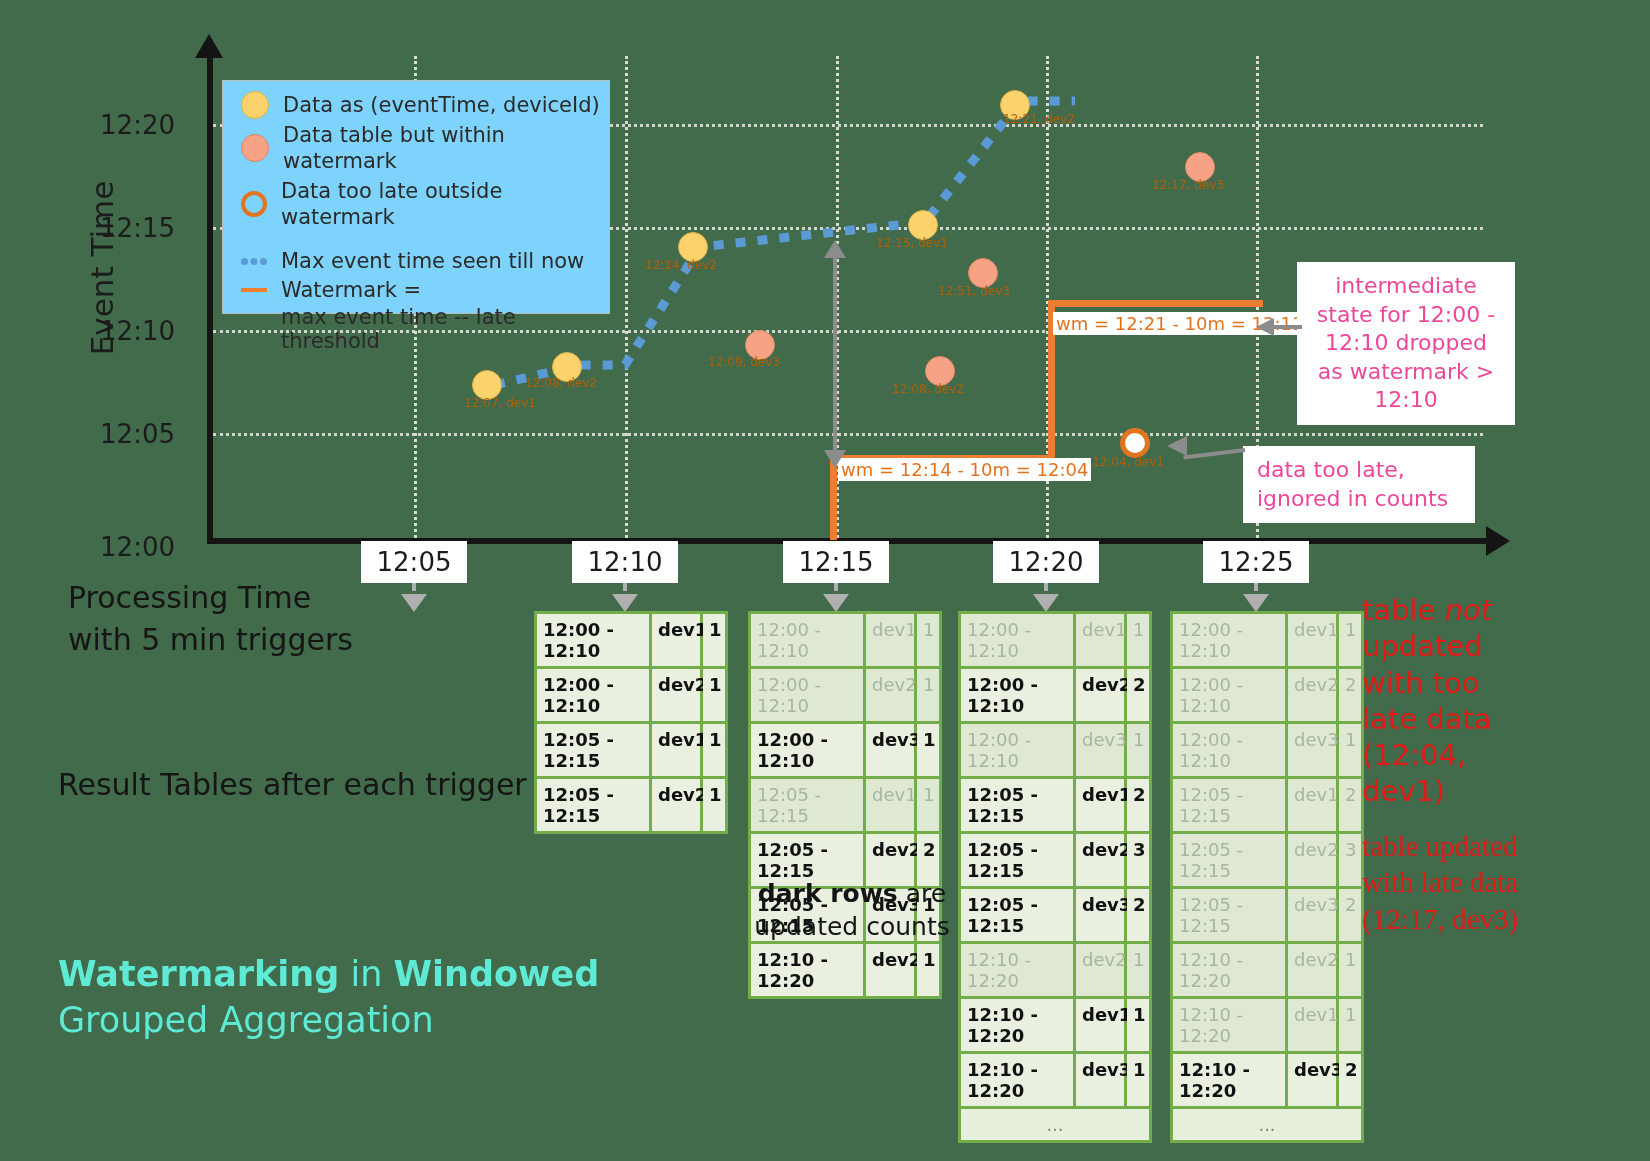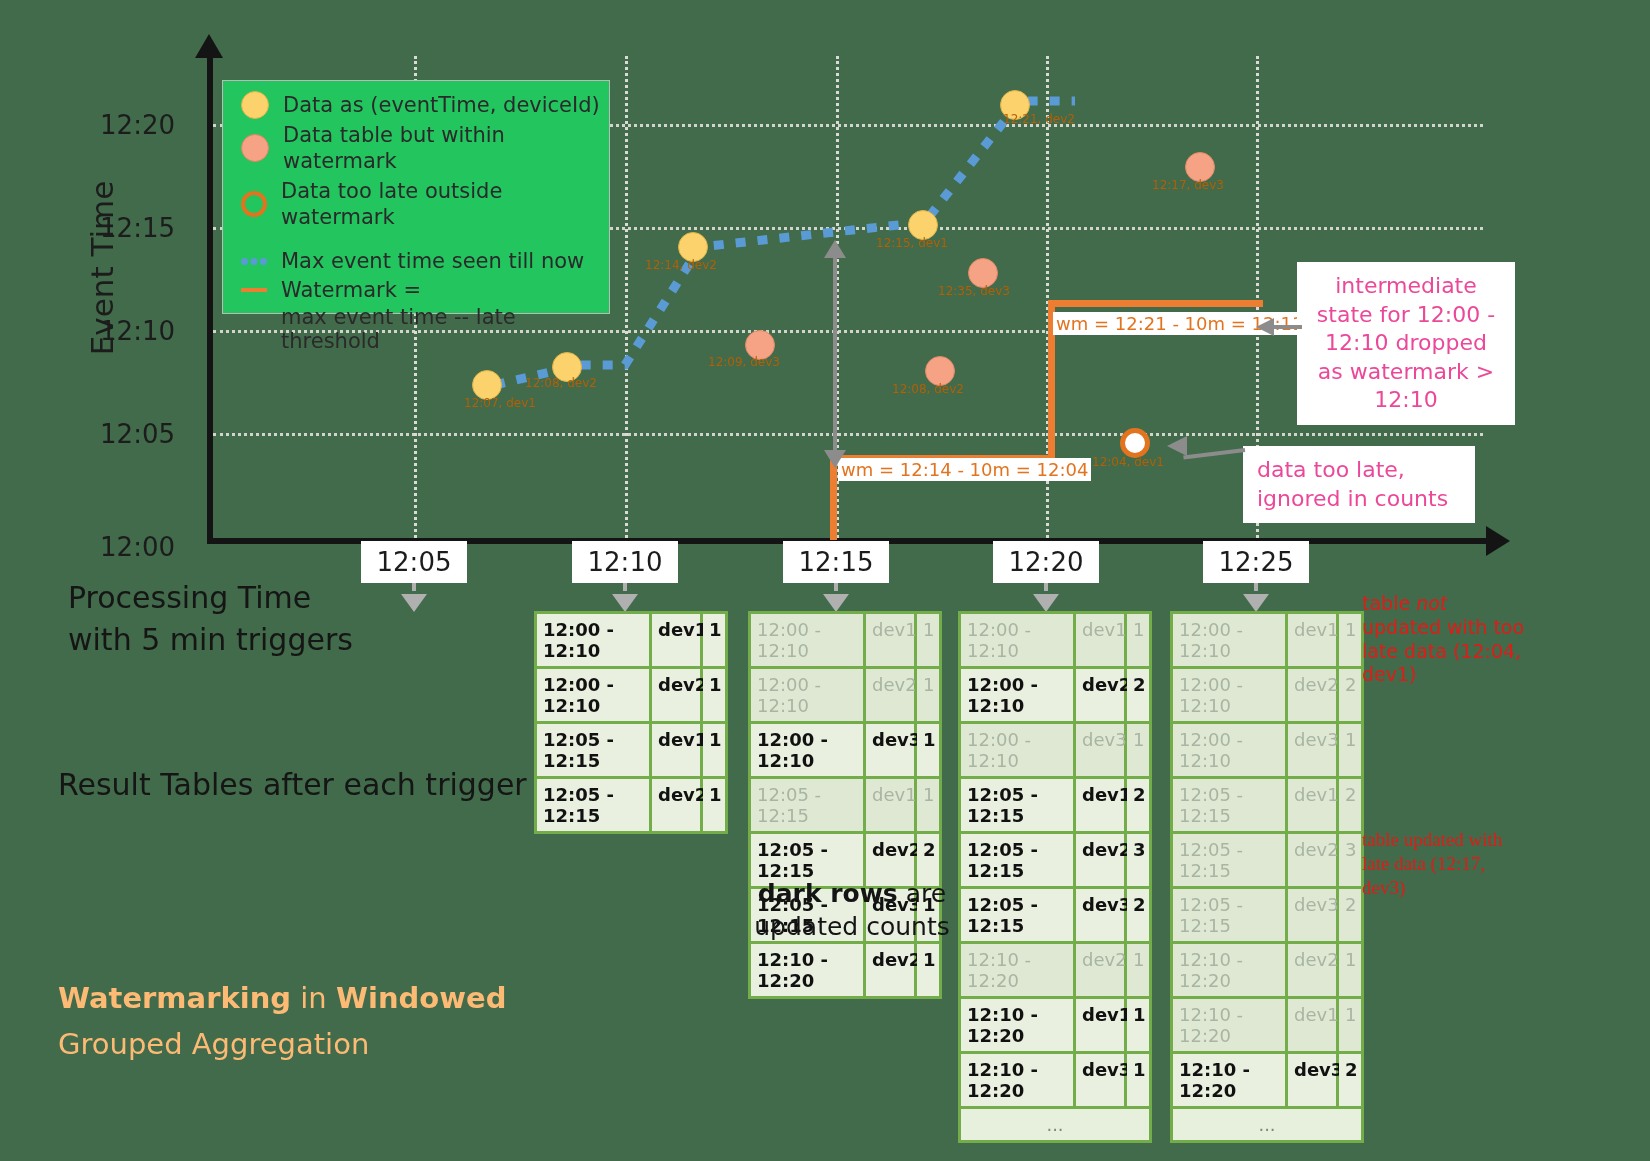--- a/index.html
+++ b/index.html
@@ -25,21 +25,21 @@
     transform:rotate(-90deg);font-size:31px;color:#1c1c1c;
   }
   .ytick{right:0;font-size:26px;color:#1c1c1c;text-align:right;width:120px;}
 
   .hgrid{height:0;border-top:3px dotted #d9dbd4;left:213px;width:1270px;opacity:.95;}
   .vgrid{width:0;border-left:3px dotted #d9dbd4;top:56px;height:482px;}
 
   
   .legend{
     left:222px;top:80px;width:388px;height:234px;
-    background:#22c55e;border:1px solid #b9bbb6;
+    background:#7dd3fc;border:1px solid #b9bbb6;
     padding:10px 0 16px 0;box-sizing:border-box;
   }
   .legend-row{display:flex;align-items:center;margin:0 0 3px 0;padding-left:18px;}
   .legend-text{font-size:21px;color:#2a2a2a;margin-left:14px;line-height:1.25;}
   .dot{width:26px;height:26px;border-radius:50%;flex:0 0 26px;}
   .dot.yellow{background:#fbd26b;border:1px solid #e0b346;}
   .dot.salmon{background:#f6a284;border:1px solid #e08560;}
   .dot.hollow{background:transparent;border:4px solid #e2741f;box-sizing:border-box;}
   .dashline{width:26px;height:0;flex:0 0 26px;border-top:7px dotted #5b9bd5;}
   .solidline{width:26px;height:0;flex:0 0 26px;border-top:4px solid #ed7d31;}
@@ -74,23 +74,23 @@
   .rrow{display:flex;margin-bottom:3px;}
   .rrow:last-child{margin-bottom:0;}
   .rcell{background:#e7efdd;font-size:18px;padding:5px 6px;box-sizing:border-box;color:#111;}
   .rcell.win{width:112px;}
   .rcell.dev{width:48px;margin-left:3px;}
   .rcell.cnt{width:22px;margin-left:3px;text-align:left;}
   .rrow.dark .rcell{color:#111;font-weight:bold;background:#e9f0e0;}
   .rrow.gray .rcell{color:#a9b5a3;font-weight:normal;background:#dfe8d3;}
   .rrow.dots .rcell{width:100%;text-align:center;color:#7d8b76;}
 
-  .annot-red{color:#e11b17;font-size:19px;line-height:1.25;}
+  .annot-red{color:#e11b17;font-size:29px;line-height:1.25;}
   .bodytext{color:#151515;font-size:30px;line-height:1.3;text-align:right;}
-  .title{color:#fdba74;font-size:29px;line-height:1.3;margin-top:28px;}
+  .title{color:#5eead4;font-size:35px;line-height:1.3;}
   em{font-style:italic;}
 </style>
 </head>
 <body>
 
 <div class="stage">
 
   <div class="abs hgrid" style="top:124px;"></div>
   <div class="abs hgrid" style="top:227px;"></div>
   <div class="abs hgrid" style="top:330px;"></div>
@@ -152,21 +152,21 @@
   <div class="abs pt y" style="left:678px;top:232px;"></div>
   <div class="abs ptlabel" style="left:645px;top:258px;">12:14, dev2</div>
 
   <div class="abs pt s" style="left:745px;top:330px;"></div>
   <div class="abs ptlabel" style="left:708px;top:355px;">12:09, dev3</div>
 
   <div class="abs pt y" style="left:908px;top:210px;"></div>
   <div class="abs ptlabel" style="left:876px;top:236px;">12:15, dev1</div>
 
   <div class="abs pt s" style="left:968px;top:258px;"></div>
-  <div class="abs ptlabel" style="left:938px;top:284px;">12:35, dev3</div>
+  <div class="abs ptlabel" style="left:938px;top:284px;">12:51, dev3</div>
 
   <div class="abs pt s" style="left:925px;top:356px;"></div>
   <div class="abs ptlabel" style="left:892px;top:382px;">12:08, dev2</div>
 
   <div class="abs pt y" style="left:1000px;top:90px;"></div>
   <div class="abs ptlabel" style="left:1003px;top:112px;">12:21, dev2</div>
 
   <div class="abs pt s" style="left:1185px;top:152px;"></div>
   <div class="abs ptlabel" style="left:1152px;top:178px;">12:17, dev3</div>
 

